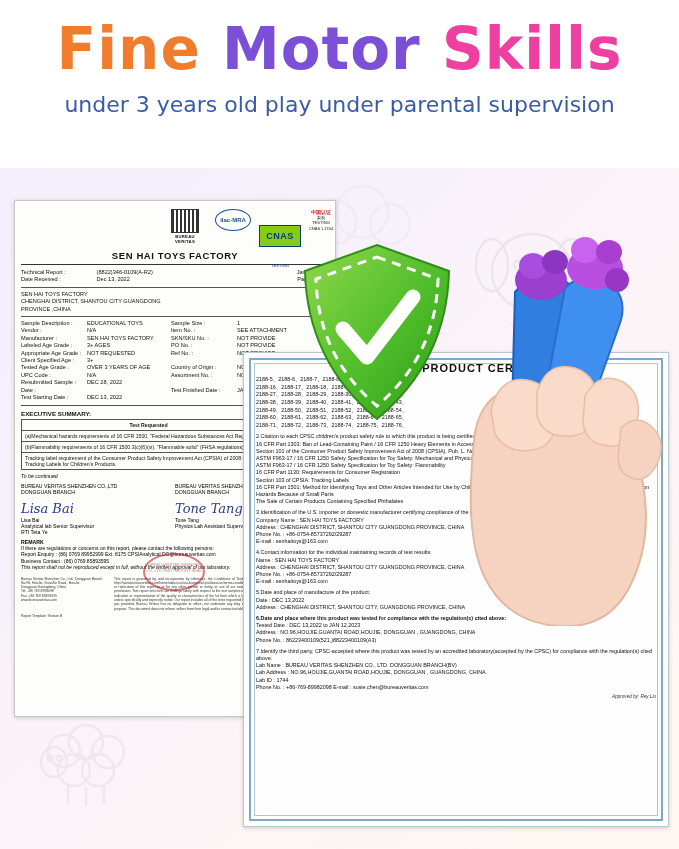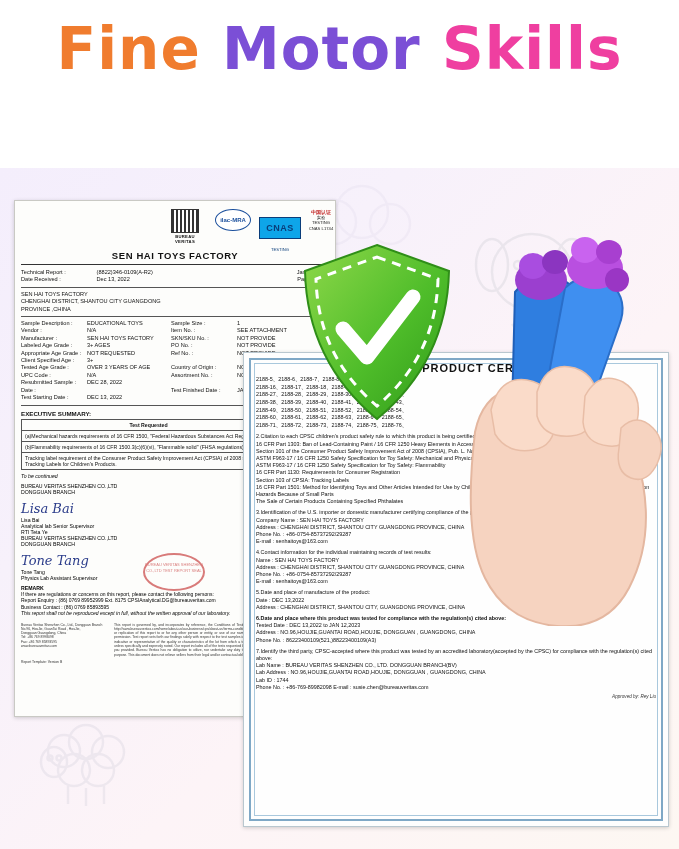--- a/index.html
+++ b/index.html
@@ -51,21 +51,21 @@
   .bv{left:144px;width:40px;}
   .bv .bvmark{
     width:26px;height:22px;margin:0 auto;border:1px solid #333;
     background:repeating-linear-gradient(90deg,#333 0 2px,#fff 2px 4px);
   }
   .bv .bvtxt{font-size:4.2px;letter-spacing:.3px;color:#111;margin-top:1px;font-weight:bold;}
   .ilac{left:190px;width:44px;}
   .ilac .circ{width:34px;height:20px;margin:0 auto;border:1px solid #1b4f9c;border-radius:50%;
     background:#fff;color:#1b4f9c;font-size:6px;line-height:20px;font-weight:bold;}
   .cnas{left:236px;width:46px;}
-  .cnas .cbox{width:40px;height:20px;margin:8px auto;border:1px solid #0a3d7a;background:#0ea5e9;
+  .cnas .cbox{width:40px;height:20px;margin:16px auto;border:1px solid #0a3d7a;background:#84cc16;
     color:#0a3d7a;font-size:9px;font-weight:bold;line-height:20px;letter-spacing:.5px;}
   .cnas .sub{font-size:4.2px;color:#0a3d7a;}
   .cmark{left:282px;width:36px;}
   .cmark .redtxt{font-size:5px;color:#c32b2b;line-height:6px;font-weight:bold;}
   .cmark .blk{font-size:4.2px;color:#222;line-height:5.4px;}
 
   .factory{
     text-align:center;font-size:9.5px;font-weight:bold;letter-spacing:.6px;color:#111;
     border-bottom:1px solid #333;padding-bottom:3px;margin-top:1px;
   }
@@ -75,21 +75,21 @@
   .row2 .c2{width:158px;}
   .lbl{display:inline-block;width:74px;}
   .lbl-w{display:inline-block;width:66px;}
   .hr{border-top:1px solid #555;margin:3px 0;}
   .sec-title{font-size:6.2px;font-weight:bold;color:#111;margin:4px 0 2px;}
   table.req{width:100%;border-collapse:collapse;font-size:5.2px;color:#111;}
   table.req th,table.req td{border:1px solid #555;padding:2px 3px;vertical-align:top;}
   table.req th{text-align:center;font-weight:bold;}
   table.req td.concl{text-align:center;width:46px;}
   .tobecont{font-size:5.2px;font-style:italic;margin-top:3px;}
-  .sigrow{display:flex;margin-top:4px;font-size:5.2px;flex-direction:column;}
+  .sigrow{display:flex;margin-top:4px;font-size:5.2px;}
   .sigcol{width:50%;}
   .sig-script{font-family:"DejaVu Serif",serif;font-style:italic;font-size:13px;color:#2b3c8a;margin:6px 0 1px;}
   .stamp{
     position:absolute;left:128px;top:352px;width:62px;height:38px;border:2px solid #b11;
     border-radius:50%;opacity:.55;color:#b11;font-size:4px;text-align:center;line-height:6px;
     transform:rotate(-8px);padding-top:7px;box-sizing:border-box;
   }
   .remark{font-size:5px;line-height:6.4px;margin-top:4px;}
   .remark b{font-size:5.2px;}
   .fineprint{font-size:3.4px;line-height:4.3px;color:#333;margin-top:5px;text-align:justify;}
@@ -120,20 +120,21 @@
 
 <div class="page">
 
   <div class="header">
     <div class="title">
       <span class="w1">Fine</span>
       <span class="w2">Motor</span>
       <span class="w3">Skills</span>
     </div>
     <div class="subtitle">
+      <div>under 3 years old play under parental supervision</div>
     </div>
   </div>
 
   <div class="bg-tint"></div>
 
   <div class="ghost" style="left:470px;top:210px;width:130px;height:130px;">
     <svg width="130" height="130" viewBox="0 0 130 130">
       <g fill="none" stroke="#cfcfd6" stroke-width="2.5">
         <ellipse cx="62" cy="62" rx="40" ry="38"></ellipse>
         <ellipse cx="22" cy="55" rx="16" ry="26"></ellipse>

